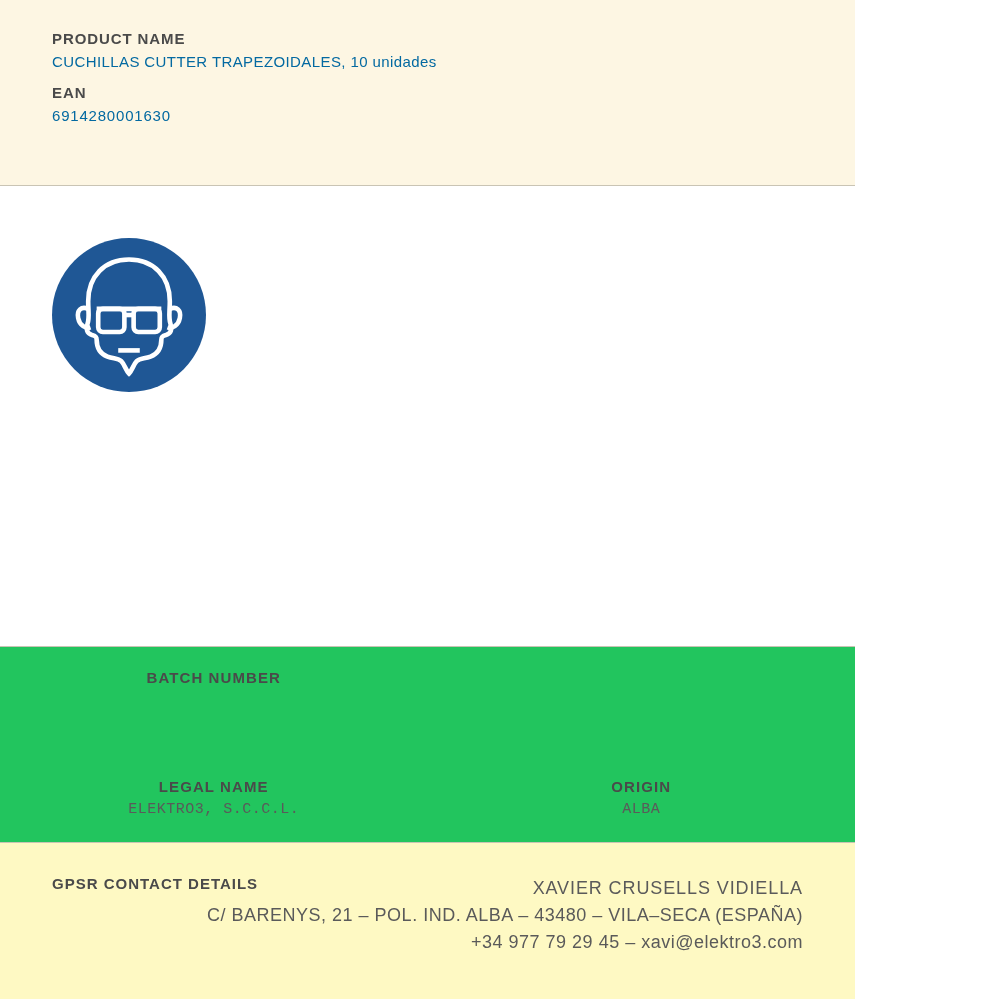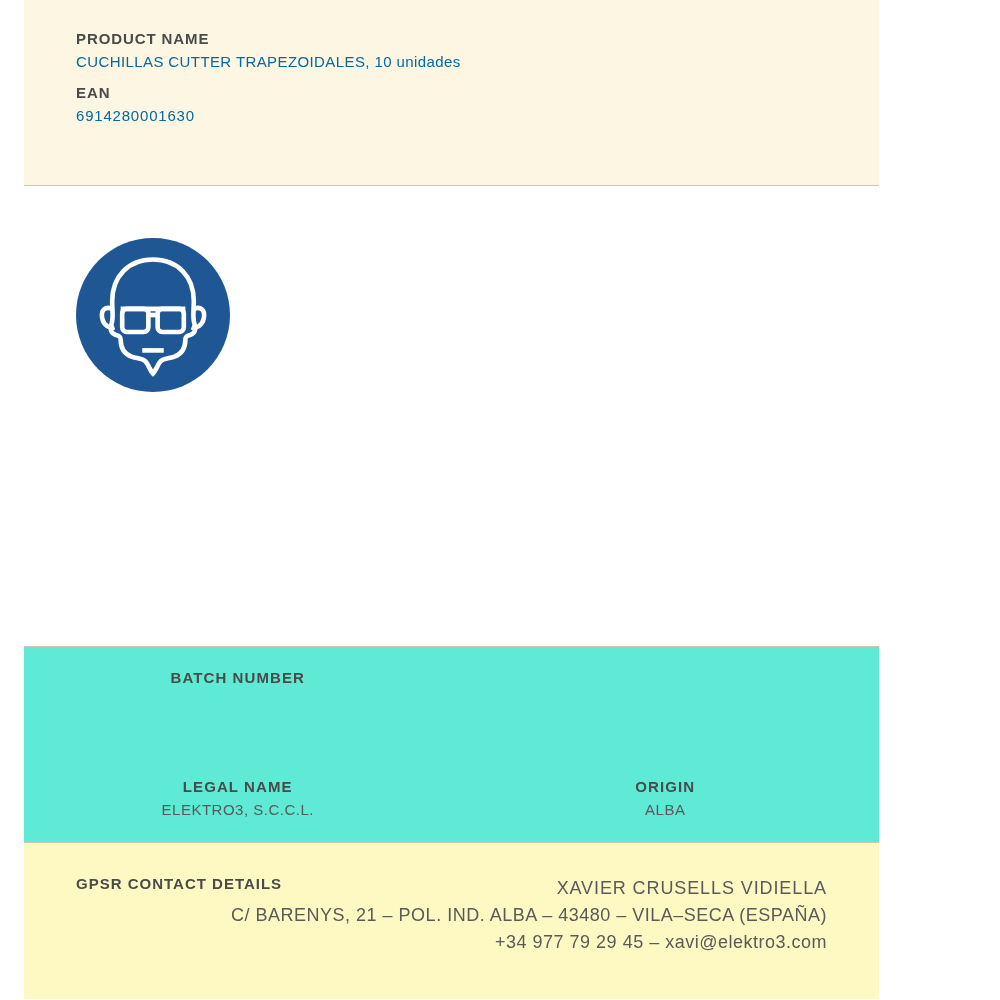--- a/index.html
+++ b/index.html
@@ -12,21 +12,20 @@
     font-family: "Liberation Sans", sans-serif;
     background: #ffffff;
     color: #3a3a3a;
     overflow: hidden;
   }
   .page {
     position: relative;
     width: 855px;
     height: 1000px;
     box-sizing: border-box;
-    margin-left: 24px;
   }
 
   
   .top-block {
     background: #fdf6e3;
     padding: 22px 52px 22px 52px;
     box-sizing: border-box;
     height: 186px;
     border-bottom: 1px solid #c9c4b4;
   }
@@ -58,21 +57,21 @@
     border-bottom: 1px solid #c9c4b4;
   }
   .picto {
     width: 154px;
     height: 154px;
     display: block;
   }
 
   
   .mid-block {
-    background: #5eead4;
+    background: #22c55e;
     height: 196px;
     box-sizing: border-box;
     border-bottom: 1px solid #c9c4b4;
     padding-top: 22px;
   }
   .grid2 {
     display: flex;
     width: 100%;
   }
   .cell {
@@ -86,20 +85,21 @@
     letter-spacing: 1.1px;
     color: #4a4a4a;
     text-transform: uppercase;
   }
   .cell-value {
     font-size: 15px;
     letter-spacing: 0.5px;
     color: #5a5a5a;
     margin-top: 6px;
     min-height: 18px;
+    font-family: Liberation Mono, monospace;
   }
   .row-gap {
     height: 68px;
   }
 
   
   .footer {
     background: #fef9c3;
     height: 156px;
     box-sizing: border-box;

